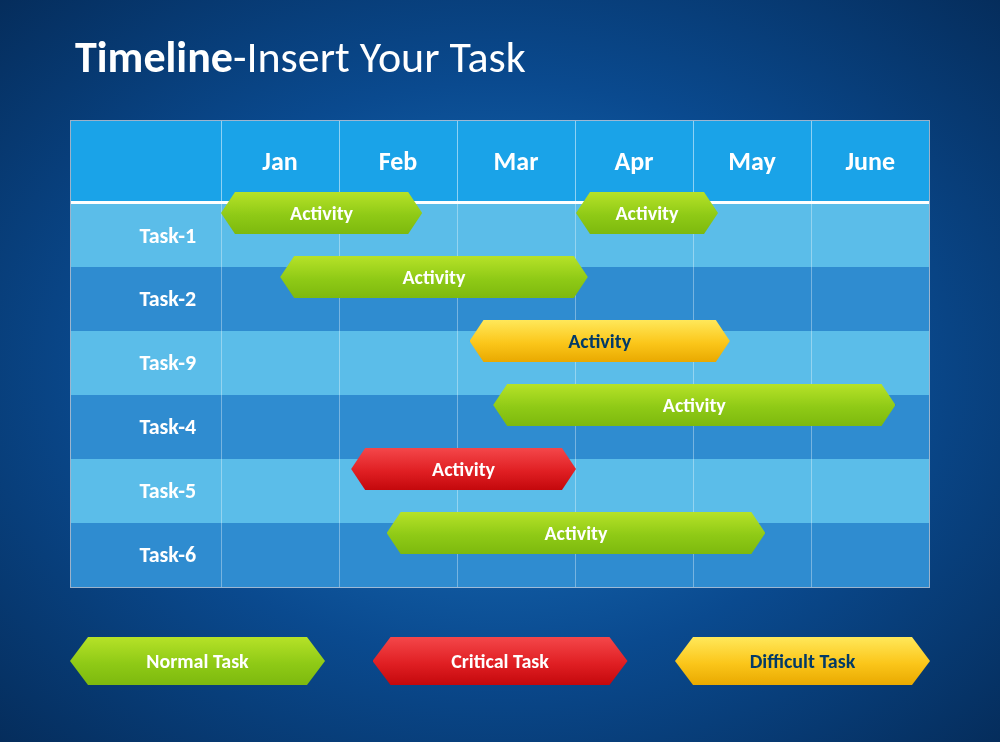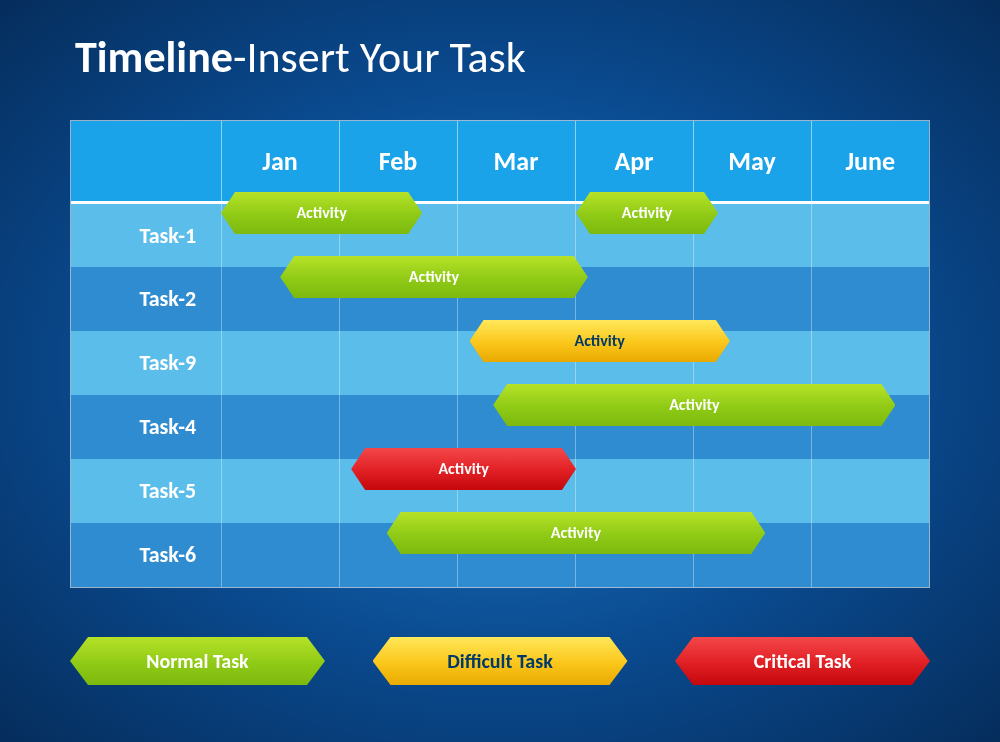--- a/index.html
+++ b/index.html
@@ -62,21 +62,21 @@
     left: 0; top: 0;
     width: 100%; height: 100%;
     pointer-events: none;
   }
   .bar {
     position: absolute;
     height: 42px;
     line-height: 42px;
     text-align: center;
     font-weight: 700;
-    font-size: 16px;
+    font-size: 20px;
     color: #fff;
     filter: drop-shadow(2px 3px 3px rgba(0,0,0,0.4));
     border-radius: 2px;
   }
   .bar::before, .bar::after {
     content: "";
     position: absolute;
     top: 0;
     width: 0; height: 0;
     border-top: 21px solid transparent;
@@ -195,19 +195,19 @@
       <div class="bar arrow c-green" style="left: 422.167px; width: 402.333px; top: 263px;"><span>Activity</span></div>
       <div class="bar arrow c-red" style="left: 280.167px; width: 224.833px; top: 327px;"><span>Activity</span></div>
       <div class="bar arrow c-green" style="left: 315.667px; width: 378.667px; top: 391px;"><span>Activity</span></div>
     </div>
 </div>
 
 <div class="legend">
   <div class="bar arrow c-green">
     <span>Normal Task</span>
   </div>
+  <div class="bar arrow c-red">
+    <span>Critical Task</span>
+  </div>
   <div class="bar arrow c-yellow">
     <span>Difficult Task</span>
   </div>
-  <div class="bar arrow c-red">
-    <span>Critical Task</span>
-  </div>
 </div>
 
 </body></html>

